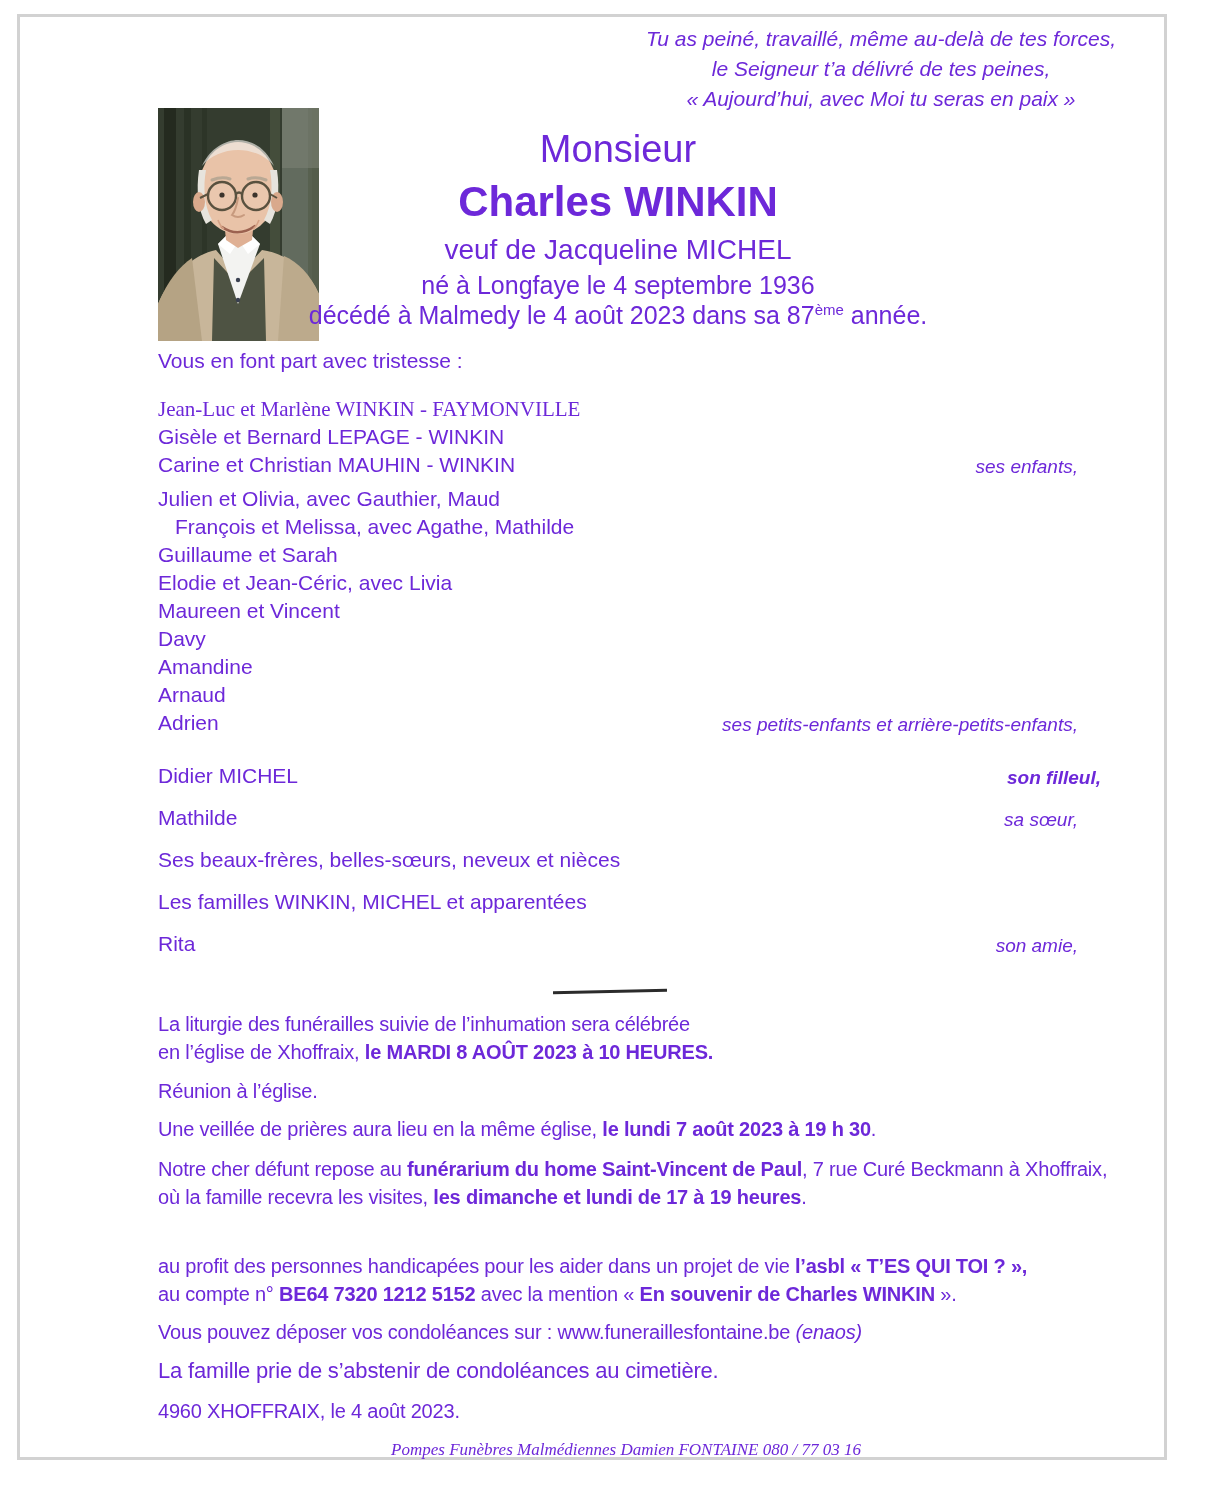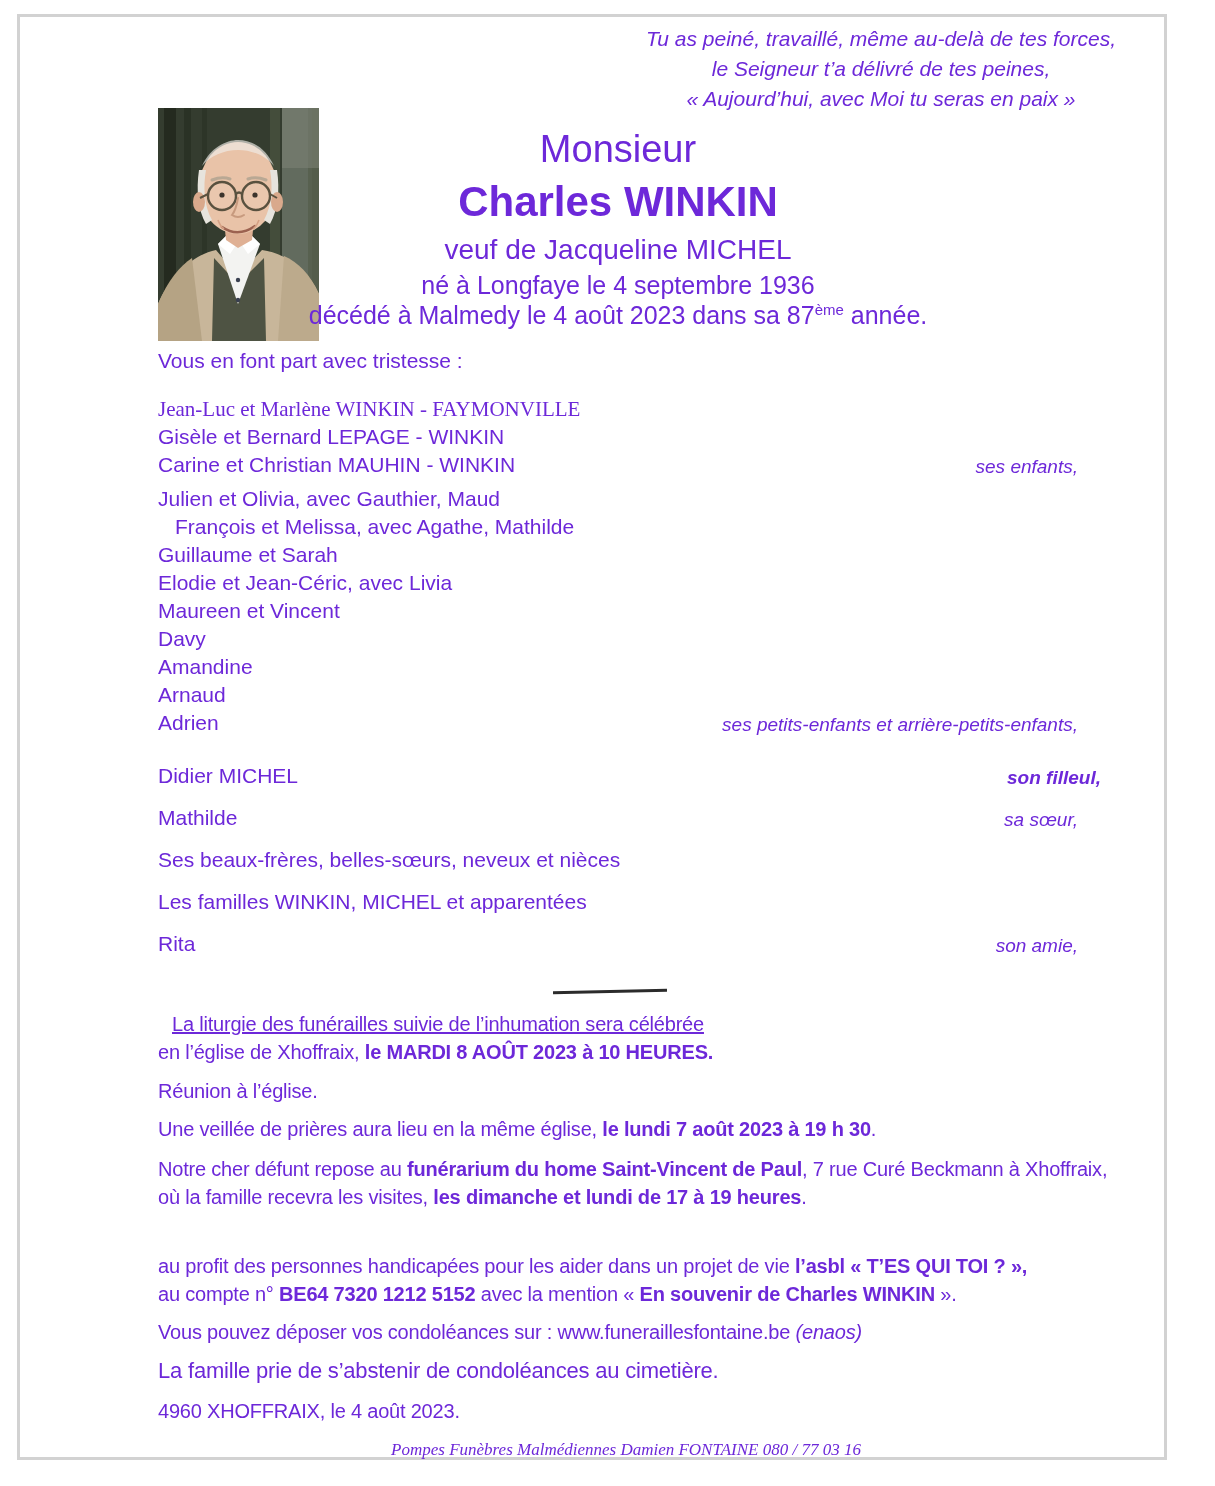--- a/index.html
+++ b/index.html
@@ -125,21 +125,21 @@
   <div class="abs names" style="left:158px;top:806px;">Mathilde</div>
   <div class="abs lbl" style="left:700px;top:809px;width:378px;">sa sœur,</div>
 
   <div class="abs names" style="left:158px;top:848px;">Ses beaux-frères, belles-sœurs, neveux et nièces</div>
   <div class="abs names" style="left:158px;top:890px;">Les familles WINKIN, MICHEL et apparentées</div>
   <div class="abs names" style="left:158px;top:932px;">Rita</div>
   <div class="abs lbl" style="left:700px;top:935px;width:378px;">son amie,</div>
 
   <div class="divider"></div>
 
-  <div class="abs body-text" style="left:172px;top:1013px;text-decoration:underline;">La liturgie des funérailles suivie de l’inhumation sera célébrée</div>
+  <div class="abs body-text" style="left:158px;top:1013px;">La liturgie des funérailles suivie de l’inhumation sera célébrée</div>
   <div class="abs body-text" style="left:158px;top:1041px;"><span>en l’église de Xhoffraix, </span><b>le MARDI 8 AOÛT 2023 à 10 HEURES.</b></div>
 
   <div class="abs body-text" style="left:158px;top:1080px;">Réunion à l’église.</div>
 
   <div class="abs body-text" style="left:158px;top:1118px;"><span>Une veillée de prières aura lieu en la même église, </span><b>le lundi 7 août 2023 à 19 h 30</b><span>.</span></div>
 
   <div class="abs body-text" style="left:158px;top:1158px;"><span>Notre cher défunt repose au </span><b>funérarium du home Saint-Vincent de Paul</b><span>, 7 rue Curé Beckmann à Xhoffraix,</span></div>
   <div class="abs body-text" style="left:158px;top:1186px;"><span>où la famille recevra les visites, </span><b>les dimanche et lundi de 17 à 19 heures</b><span>.</span></div>
 
   <div class="abs body-text" style="left:158px;top:1255px;"><span>au profit des personnes handicapées pour les aider dans un projet de vie </span><b>l’asbl « T’ES QUI TOI ? »,</b></div>

